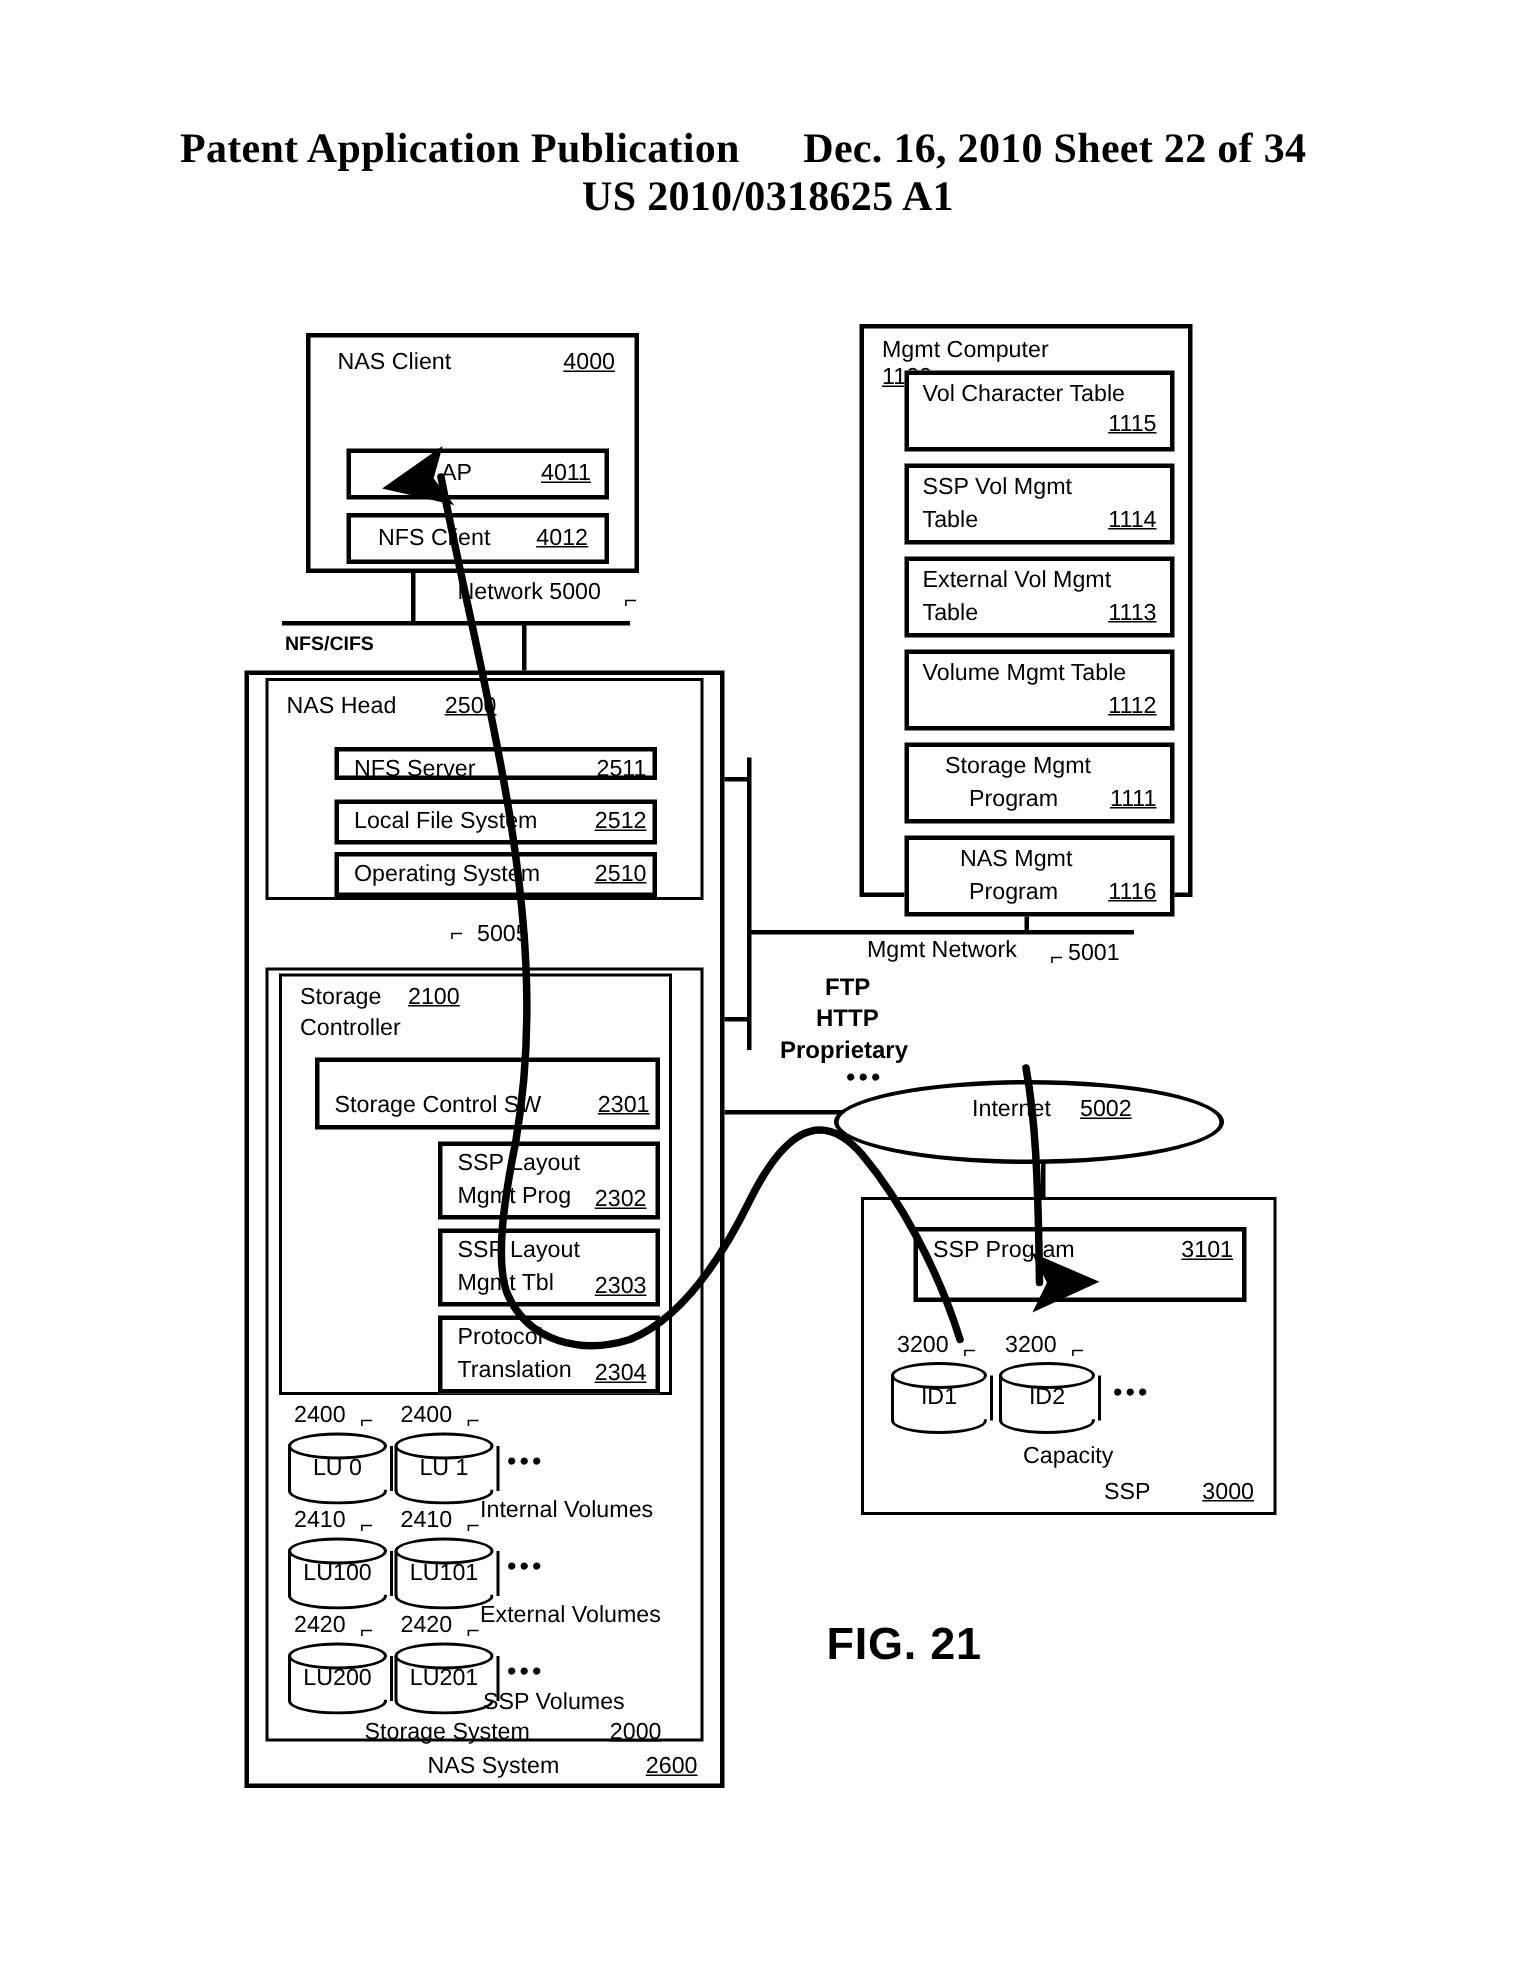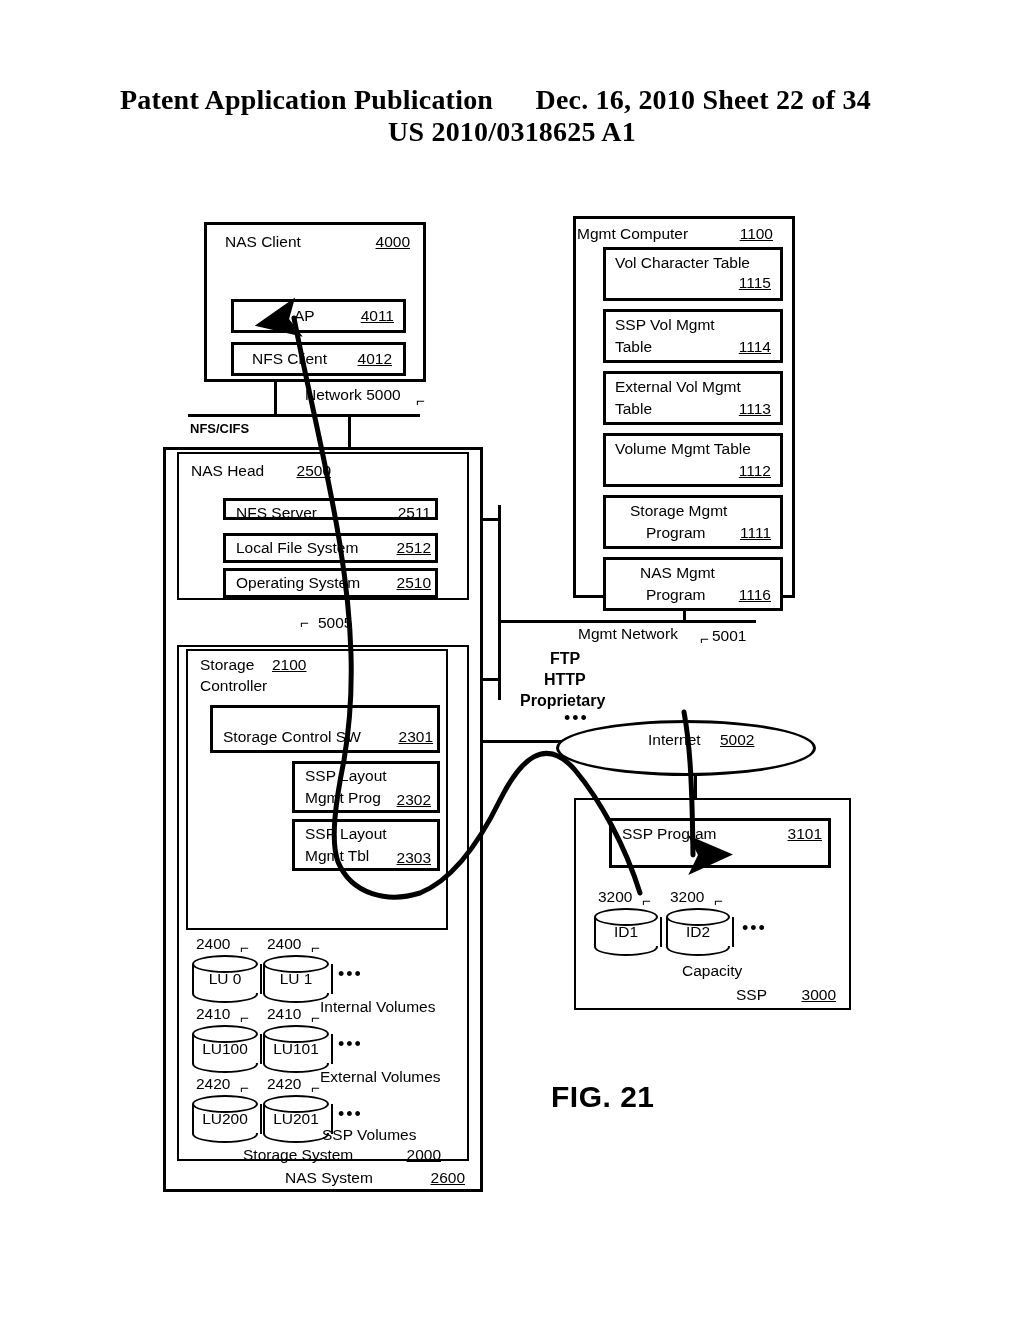--- a/index.html
+++ b/index.html
@@ -112,21 +112,21 @@
     </div>
   </div>
 </div>
 
 <div class="lbl" style="left:305px;top:386px;">Network 5000</div>
 <div class="tick" style="left:416px;top:392px;">⌐</div>
 
 <div class="lbl bold" style="left:190px;top:422px;font-size:13px;">NFS/CIFS</div>
 
 <div class="box thick" id="mgmt-computer" style="left:573px;top:216px;width:222px;height:382px;">
-  <div class="cap" style="left:1px;top:6px;width:196px;">
+  <div class="cap" style="left:12px;top:6px;width:196px;flex-direction:column;">
     <span>Mgmt Computer</span>
     <span class="num">1100</span>
   </div>
 
   <div class="box thick" style="left:27px;top:28px;width:180px;height:54px;">
     <div class="lbl" style="left:9px;top:4px;">Vol Character Table</div>
     <div class="lbl num" style="right:9px;top:24px;position:absolute;">1115</div>
   </div>
 
   <div class="box thick" style="left:27px;top:90px;width:180px;height:54px;">
@@ -220,20 +220,25 @@
     <div class="lbl" style="left:10px;top:25px;">Mgmt Prog</div>
     <div class="lbl num" style="right:6px;top:27px;position:absolute;">2302</div>
   </div>
 
   <div class="box thick" style="left:104px;top:168px;width:148px;height:52px;">
     <div class="lbl" style="left:10px;top:3px;">SSP Layout</div>
     <div class="lbl" style="left:10px;top:25px;">Mgmt Tbl</div>
     <div class="lbl num" style="right:6px;top:27px;position:absolute;">2303</div>
   </div>
 
+  <div class="box thick" style="left:104px;top:226px;width:148px;height:52px;">
+    <div class="lbl" style="left:10px;top:3px;">Protocol</div>
+    <div class="lbl" style="left:10px;top:25px;">Translation</div>
+    <div class="lbl num" style="right:6px;top:27px;position:absolute;">2304</div>
+  </div>
 </div>
 
 <div class="lbl" style="left:196px;top:935px;">2400</div>
 <div class="tick" style="left:240px;top:939px;">⌐</div>
 <div class="lbl" style="left:267px;top:935px;">2400</div>
 <div class="tick" style="left:311px;top:939px;">⌐</div>
 
 <div class="cyl" style="left:192px;top:955px;width:66px;height:48px;">
   <div class="body"></div>
   <div class="top"></div>

